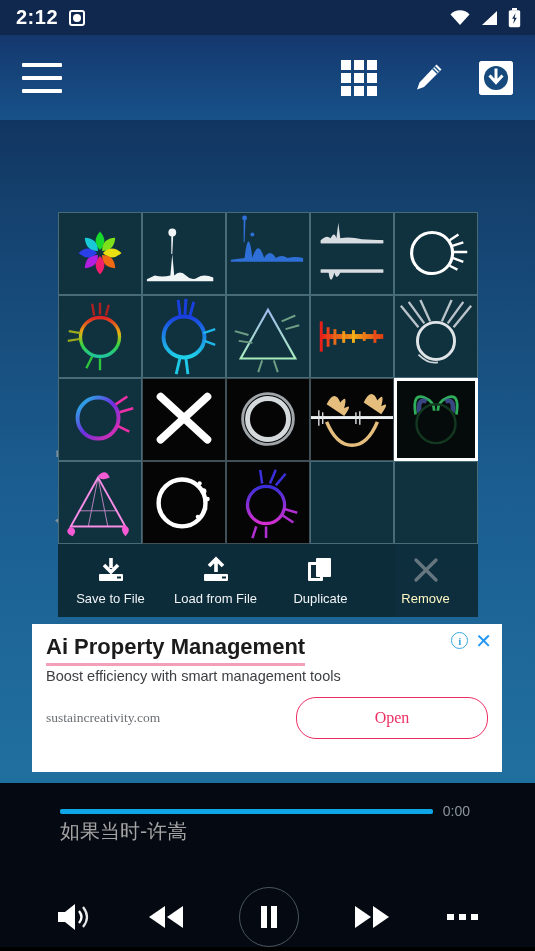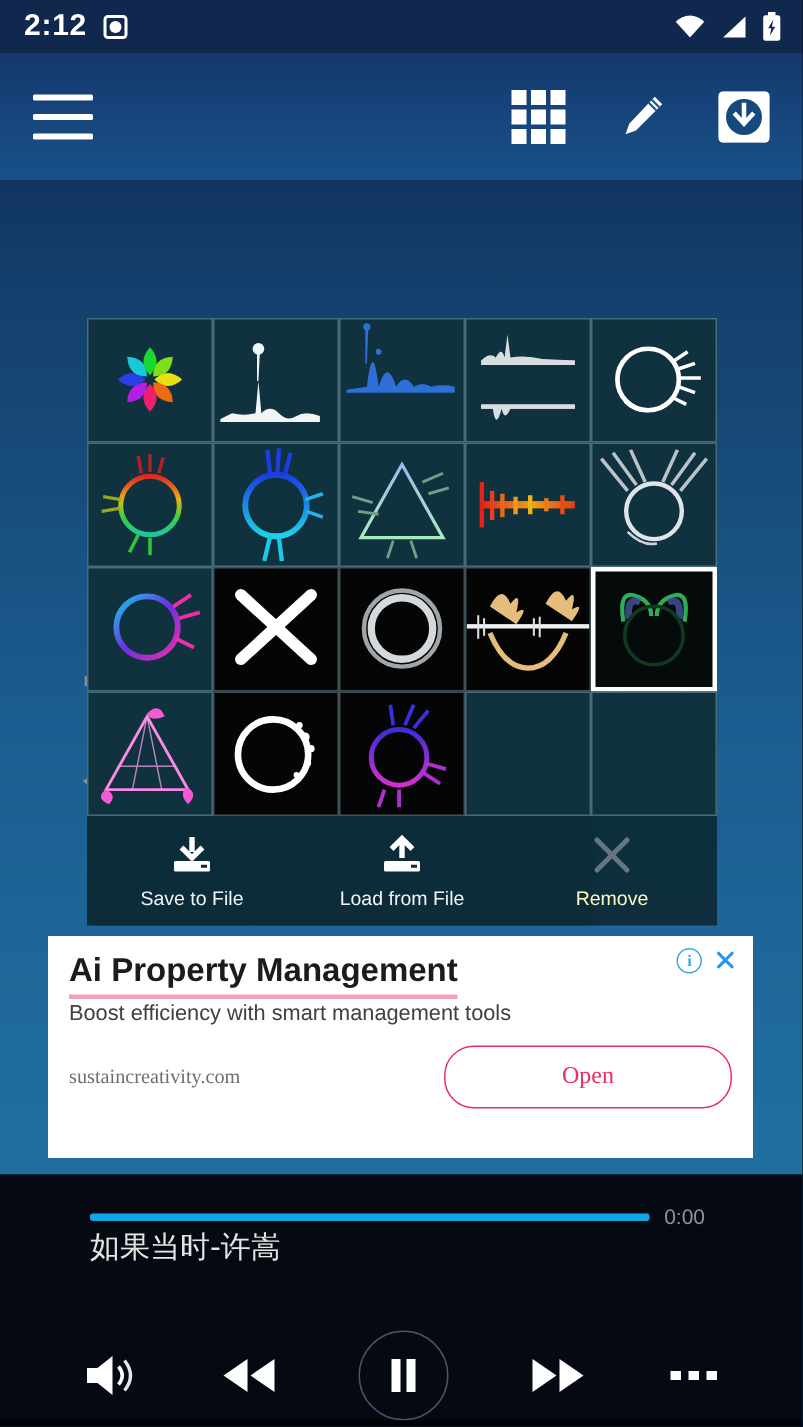--- a/index.html
+++ b/index.html
@@ -108,21 +108,21 @@
 
   
   .player{
     position:absolute;left:0;top:783px;width:535px;height:168px;z-index:30;
     background:#050a12;
   }
   .pbar-row{position:absolute;left:0;top:17px;width:470px;height:22px;display:flex;align-items:center;}
   .pbar{margin-left:60px;width:412px;height:5px;background:#1a2c3d;border-radius:2px;position:relative;}
   .pbar .fill{position:absolute;left:0;top:0;height:5px;width:100%;background:#0fa6e8;border-radius:2px;}
   .ptime{margin-left:10px;color:#8d949c;font-size:14px;}
-  .ptitle{position:absolute;left:60px;top:35px;color:#e5e5e5;font-size:20px;
+  .ptitle{position:absolute;left:60px;top:35px;color:#a3a3a3;font-size:20px;
     font-family:"DejaVu Sans",sans-serif;}
   .controls{position:absolute;left:0;top:100px;width:535px;height:68px;
     display:flex;align-items:center;justify-content:space-around;padding:0 28px;box-sizing:border-box;}
   .ctl{cursor:pointer;display:flex;align-items:center;justify-content:center;}
   .playbtn{width:58px;height:58px;border-radius:50%;border:1.6px solid #4a5560;
     display:flex;align-items:center;justify-content:center;cursor:pointer;}
   .navbar{position:absolute;left:0;bottom:0;width:535px;height:4px;background:#000;z-index:45;}
 </style>
 </head>
 <body>
@@ -431,20 +431,30 @@
       <div class="act">
         <div class="gl">
           <svg width="36" height="28" viewBox="0 0 36 28">
             <path d="M18 16 L18 4 M11 10 L18 3 L25 10" stroke="#ffffff" stroke-width="3.6" fill="none"></path>
             <rect x="6" y="18" width="24" height="7" rx="1" fill="#ffffff"></rect>
             <rect x="24" y="20.5" width="4" height="2" fill="#0d2c3a"></rect>
           </svg>
         </div>
         <div class="lbl">Load from File</div>
       </div>
+      <div class="act">
+        <div class="gl">
+          <svg width="30" height="30" viewBox="0 0 30 30">
+            <rect x="2" y="7" width="15" height="19" rx="1" fill="#ffffff"></rect>
+            <rect x="5" y="10" width="9" height="13" fill="#0d2c3a"></rect>
+            <rect x="10" y="3" width="15" height="19" rx="1" fill="#ffffff"></rect>
+          </svg>
+        </div>
+        <div class="lbl">Duplicate</div>
+      </div>
       <div class="act disabled">
         <div class="gl">
           <svg width="30" height="30" viewBox="0 0 30 30">
             <path d="M5 5 L25 25 M25 5 L5 25" stroke="#65767f" stroke-width="3.4" stroke-linecap="round"></path>
           </svg>
         </div>
         <div class="lbl">Remove</div>
       </div>
     </div>
   </div>

